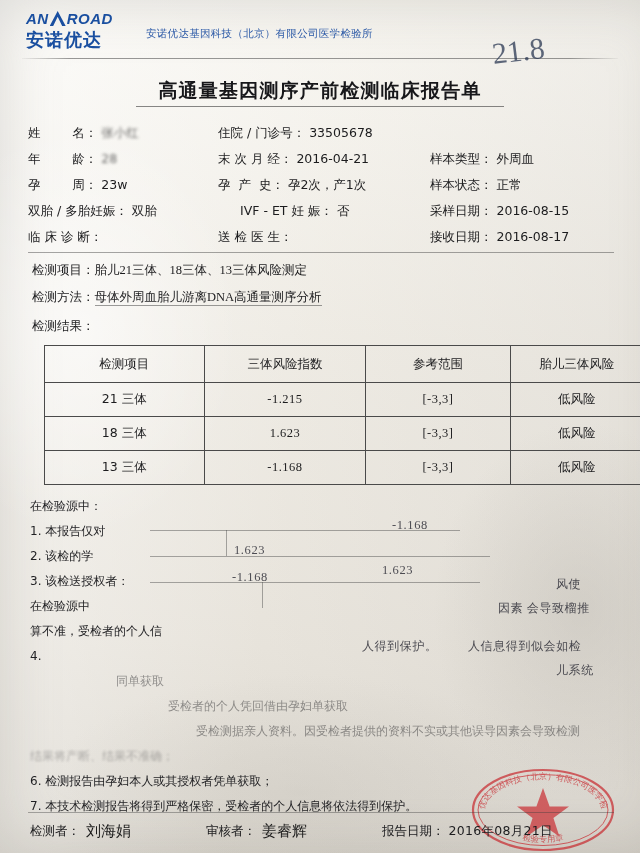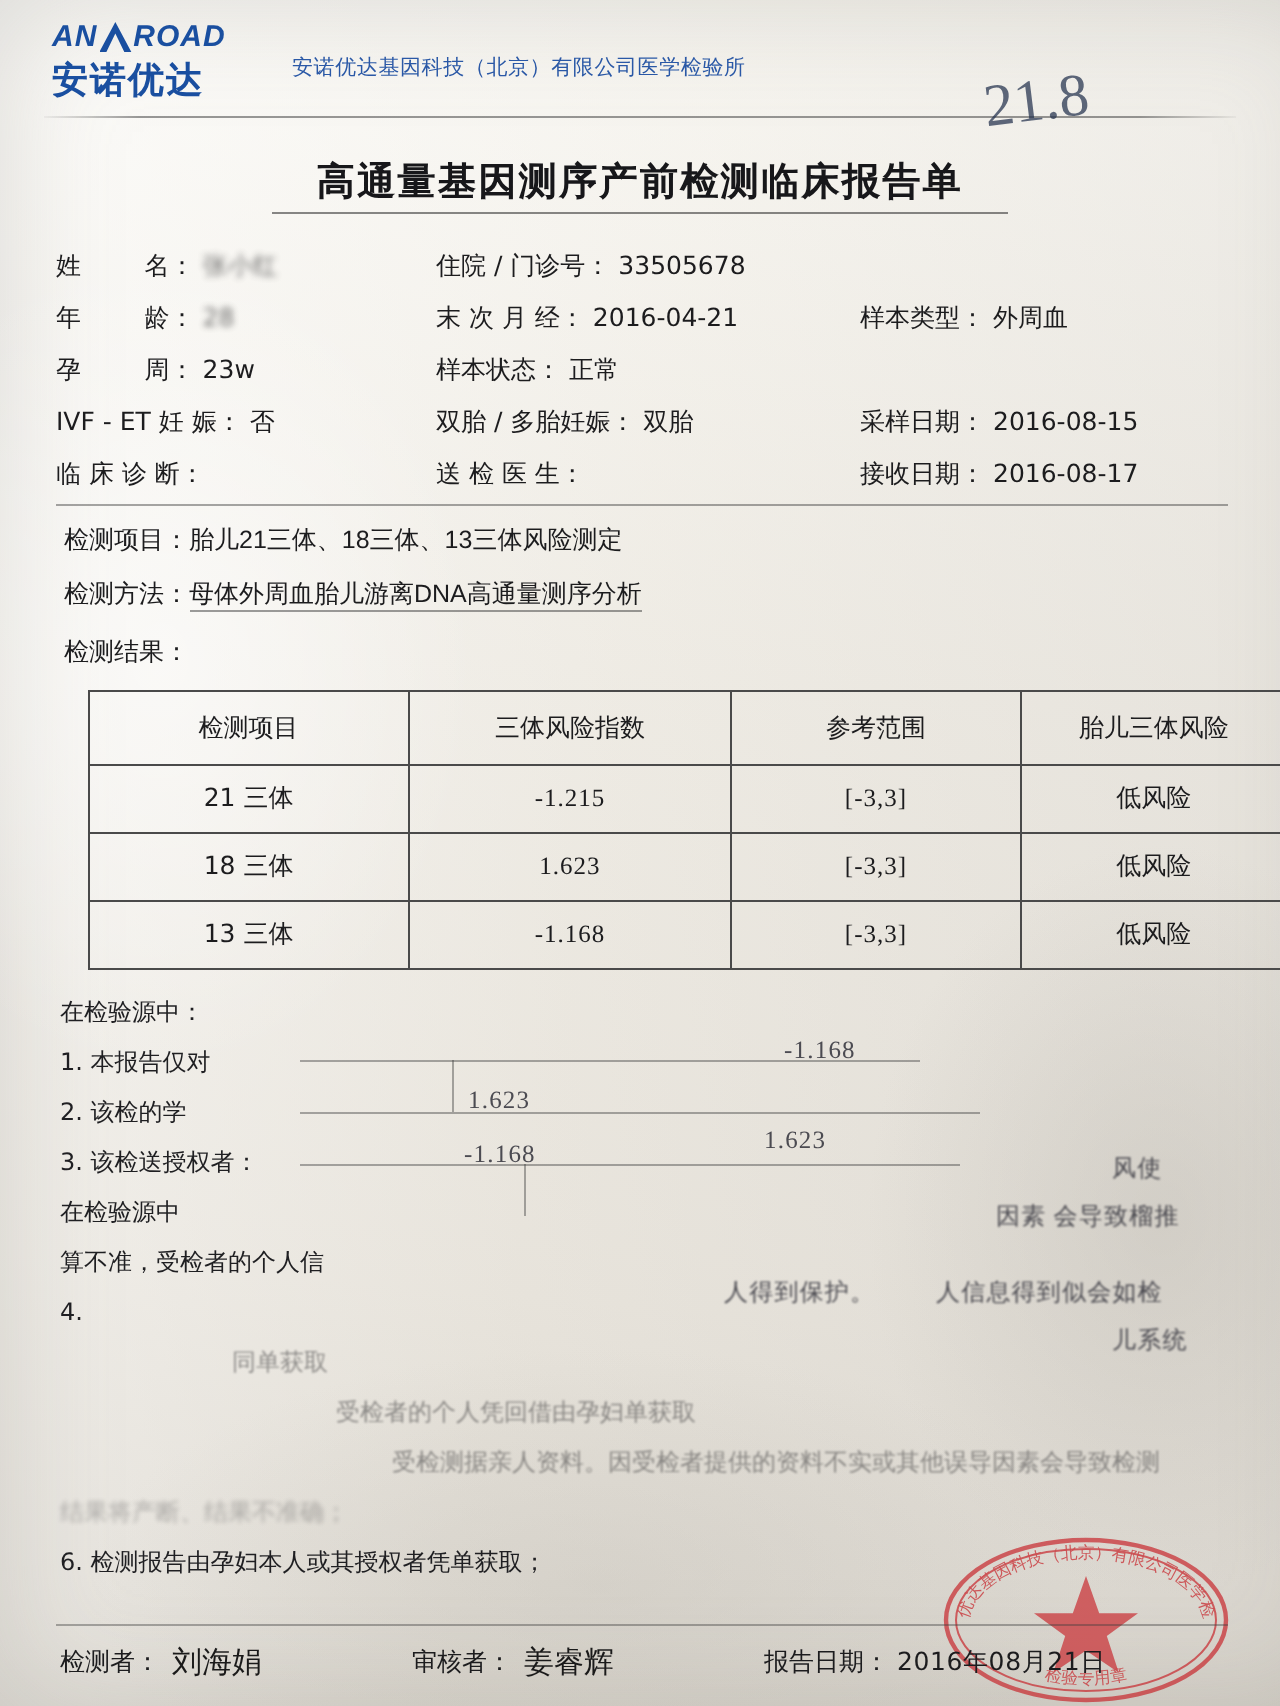--- a/index.html
+++ b/index.html
@@ -150,21 +150,21 @@
     height: 1px;
     background: rgba(60,60,60,.45);
   }
 
   
   .block {
     position: absolute;
     left: 32px;
     font-size: 12.5px;
     color: #1c1c1e;
-    font-family: Liberation Sans, sans-serif;
+    font-family: Liberation Serif, serif;
   }
   .b-items { top: 262px; }
   .b-method { top: 289px; }
   .b-result { top: 318px; }
   .b-underline {
     border-bottom: 1px solid rgba(60,60,60,.5);
     padding-bottom: 1px;
   }
 
   
@@ -318,34 +318,38 @@
         <span class="lbl">样本类型：</span>
         <span class="val">外周血</span>
       </div>
     </div>
 
     <div class="info-row">
       <div class="cell c1">
         <span class="lbl">孕        周：</span>
         <span class="val">23w</span>
       </div>
+      <div class="cell c2">
+        <span class="lbl">孕  产  史：</span>
+        <span class="val">孕2次，产1次</span>
+      </div>
       <div class="cell c3">
         <span class="lbl">样本状态：</span>
         <span class="val">正常</span>
       </div>
     </div>
 
     <div class="info-row">
+      <div class="cell c2">
+        <span class="lbl">双胎 / 多胎妊娠：</span>
+        <span class="val">双胎</span>
+      </div>
       <div class="cell c1">
         <span class="lbl">IVF - ET 妊 娠：</span>
         <span class="val">否</span>
-      </div>
-      <div class="cell c2">
-        <span class="lbl">双胎 / 多胎妊娠：</span>
-        <span class="val">双胎</span>
       </div>
       <div class="cell c3">
         <span class="lbl">采样日期：</span>
         <span class="val">2016-08-15</span>
       </div>
     </div>
 
     <div class="info-row">
       <div class="cell c1">
         <span class="lbl">临 床 诊 断：</span>
@@ -414,20 +418,21 @@
     <div class="n">2. 该检的学</div>
     <div class="n">3. 该检送授权者：</div>
     <div class="n">在检验源中</div>
     <div class="n">算不准，受检者的个人信</div>
     <div class="n">4.</div>
     <div class="n indent1 faded">同单获取</div>
     <div class="n indent2 faded">受检者的个人凭回借由孕妇单获取</div>
     <div class="n indent3 faded">受检测据亲人资料。因受检者提供的资料不实或其他误导因素会导致检测</div>
     <div class="n faded2">结果将产断、结果不准确；</div>
     <div class="n">6. 检测报告由孕妇本人或其授权者凭单获取；</div>
+    <div class="n">7. 本技术检测报告将得到严格保密，受检者的个人信息将依法得到保护。</div>
   </div>
 
   <div class="ghost" style="left:392px; top:518px;">-1.168</div>
   <div class="ghost" style="left:234px; top:543px;">1.623</div>
   <div class="ghost" style="left:232px; top:570px;">-1.168</div>
   <div class="ghost" style="left:382px; top:563px;">1.623</div>
 
   <div class="ghost-line" style="left:150px; top:530px; width:310px;"></div>
   <div class="ghost-line" style="left:150px; top:556px; width:340px;"></div>
   <div class="ghost-line" style="left:150px; top:582px; width:330px;"></div>

